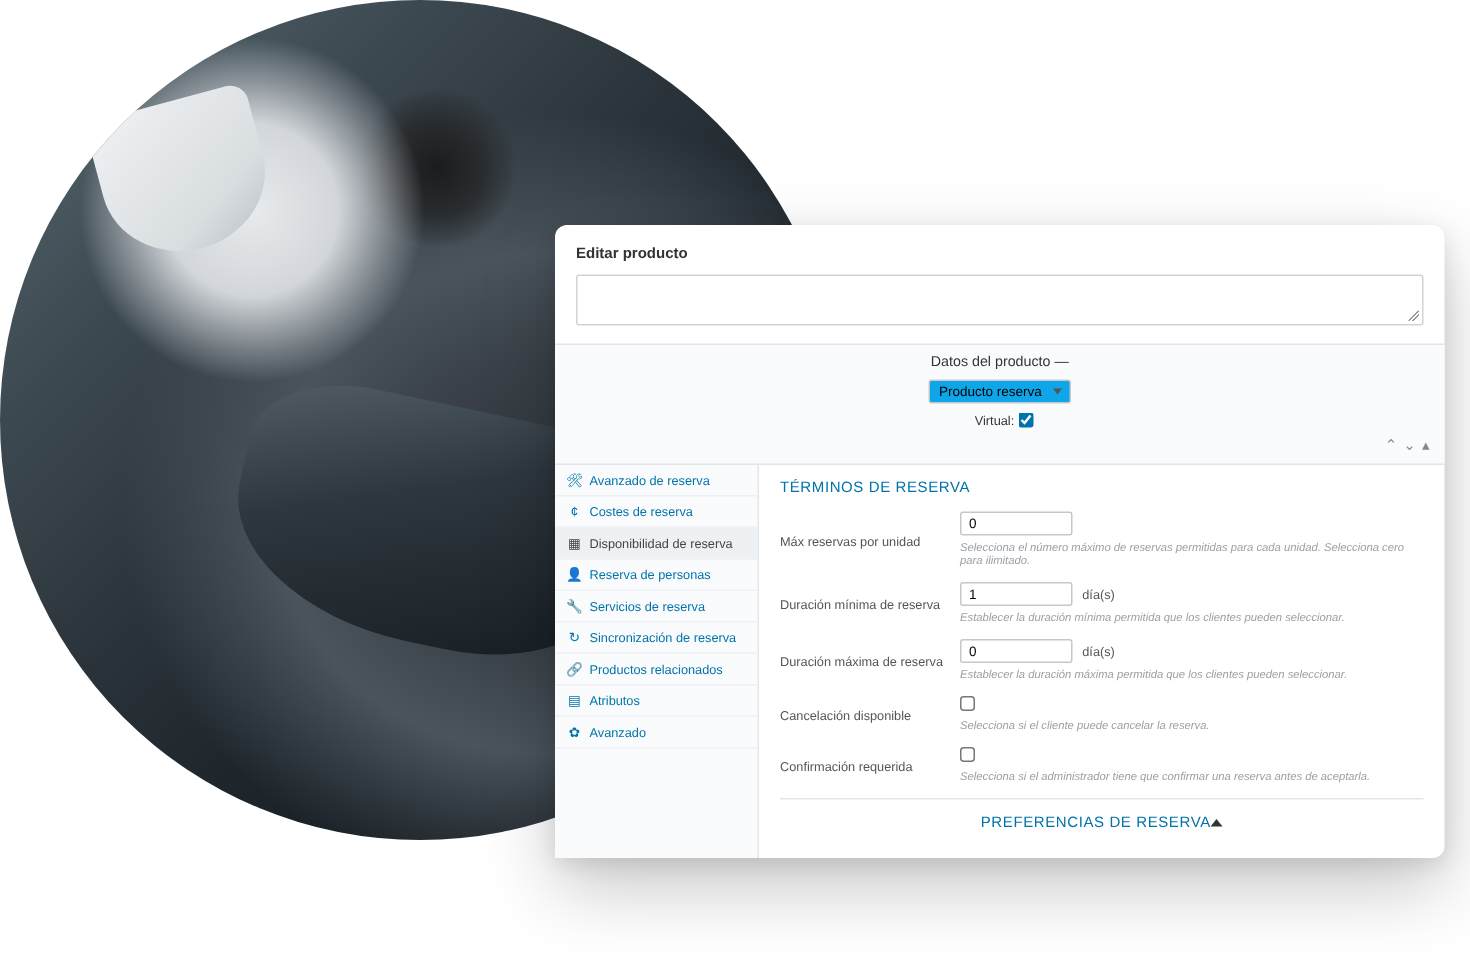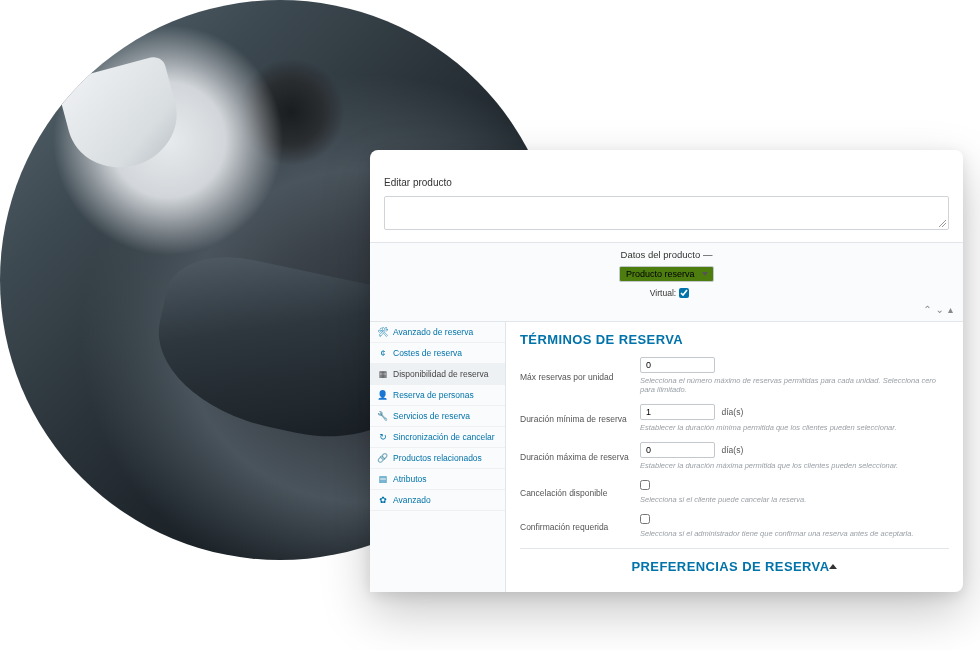--- a/index.html
+++ b/index.html
@@ -48,22 +48,22 @@
   left: 370px;
   top: 150px;
   width: 593px;
   background: #fff;
   border-radius: 8px;
   box-shadow: 0 20px 50px rgba(0,0,0,0.22), 0 4px 14px rgba(0,0,0,0.10);
   font-size: 9px;
   color: #333;
 }
 .panel-title {
-  padding: 27px 14px 8px;
-  font-weight: 400;
+  padding: 14px 14px 8px;
+  font-weight: 700;
   font-size: 10px;
 }
 .editor-box {
   margin: 0 14px 12px;
   border: 1px solid #d0d4d9;
   border-radius: 2px;
   height: 34px;
   background: #fff;
   position: relative;
 }
@@ -85,21 +85,21 @@
   gap: 6px;
   background: #fafbfc;
   flex-direction: column;
 }
 .product-data-bar .label { font-size: 9.5px; }
 .product-data-bar select {
   font-size: 9px;
   padding: 2px 18px 2px 6px;
   border: 1px solid #c3c8cd;
   border-radius: 2px;
-  background: #4d7c0f;
+  background: #0ea5e9;
   appearance: none;
   position: relative;
 }
 .select-wrap { position: relative; display: inline-block; }
 .select-wrap::after {
   content: "";
   position: absolute;
   right: 6px; top: 50%;
   width: 0; height: 0;
   border-left: 3px solid transparent;
@@ -138,23 +138,23 @@
   height: 10px;
   display: inline-flex;
   align-items: center;
   justify-content: center;
   font-size: 9px;
   color: inherit;
 }
 .content { flex: 1; padding: 10px 14px 6px; }
 .section-title {
   color: #0073aa;
-  font-size: 13px;
+  font-size: 10px;
   letter-spacing: 0.4px;
-  font-weight: 700;
+  font-weight: 400;
   margin-bottom: 10px;
   text-transform: uppercase;
 }
 .field-row {
   display: flex;
   align-items: center;
   margin-bottom: 10px;
   gap: 10px;
 }
 .field-label {
@@ -243,21 +243,21 @@
       <div class="sidebar-item">
         <span class="icon">👤</span>
         <span>Reserva de personas</span>
       </div>
       <div class="sidebar-item">
         <span class="icon">🔧</span>
         <span>Servicios de reserva</span>
       </div>
       <div class="sidebar-item">
         <span class="icon">↻</span>
-        <span>Sincronización de cancelar</span>
+        <span>Sincronización de reserva</span>
       </div>
       <div class="sidebar-item">
         <span class="icon">🔗</span>
         <span>Productos relacionados</span>
       </div>
       <div class="sidebar-item">
         <span class="icon">▤</span>
         <span>Atributos</span>
       </div>
       <div class="sidebar-item">

